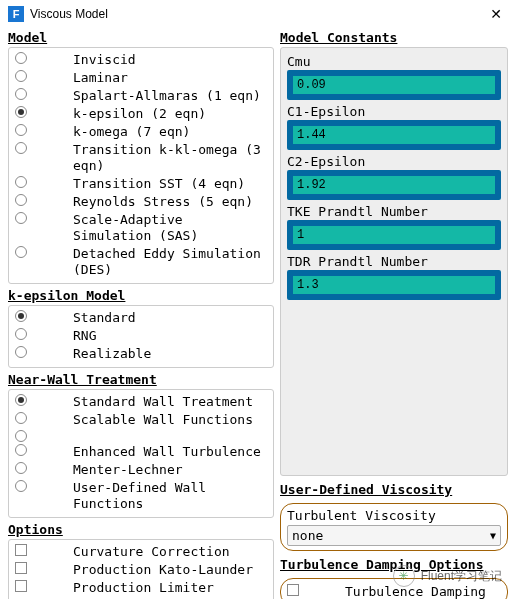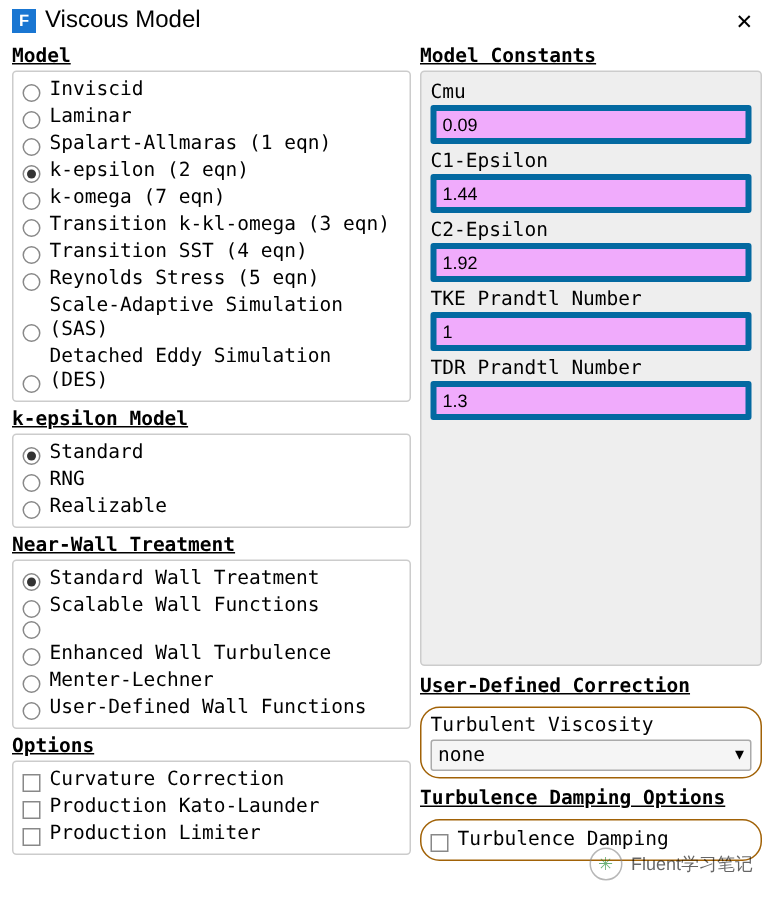--- a/index.html
+++ b/index.html
@@ -23,21 +23,21 @@
   background: #1976d2;
   color: #fff;
   font-family: Arial, sans-serif;
   font-size: 11px;
   font-weight: bold;
   display: inline-flex;
   align-items: center;
   justify-content: center;
   margin-right: 6px;
 }
-.title { flex: 1; font-family: Arial, sans-serif; font-size: 16px; }
+.title { flex: 1; font-family: Arial, sans-serif; font-size: 12px; }
 .close { font-family: Arial; font-size: 14px; cursor: pointer; padding: 0 6px; }
 .content {
   display: flex;
   padding: 2px 8px 0 8px;
   gap: 6px;
 }
 .left-col { flex: 1; }
 .right-col { width: 228px; display: flex; flex-direction: column; }
 .group-title {
   font-weight: bold;
@@ -45,24 +45,25 @@
   text-decoration: underline;
 }
 .group-box {
   border: 1px solid #ccc;
   border-radius: 3px;
   padding: 3px 6px 4px 6px;
   margin-bottom: 4px;
 }
 .radio-row, .check-row {
   display: flex;
-  align-items: flex-end;
+  align-items: flex-start;
   padding: 1px 0;
   line-height: 16px;
   cursor: pointer;
+  gap: 40px;
 }
 .radio {
   width: 12px; height: 12px;
   border: 1px solid #888;
   border-radius: 50%;
   margin-right: 6px;
   display: inline-flex;
   align-items: center;
   justify-content: center;
   flex-shrink: 0;
@@ -82,25 +83,25 @@
 .constants-box {
   background: #eeeeee;
   border: 1px solid #ccc;
   border-radius: 3px;
   padding: 4px 6px;
   flex: 1;
 }
 .const-label { margin-top: 2px; }
 .const-input {
   width: 100%;
-  background: #f0abfc;
-  border: 4px solid #0369a1;
+  background: #14b8a6;
+  border: 6px solid #0369a1;
   border-radius: 2px;
   padding: 2px 4px;
-  font-family: Liberation Sans, sans-serif;
+  font-family: Liberation Mono, monospace;
   font-size: 12px;
   margin-top: 1px;
   margin-bottom: 2px;
 }
 .udf-box, .damp-box {
   border: 1px solid #a16207;
   border-radius: 13px;
   padding: 4px 6px;
   margin-top: 4px;
 }
@@ -252,21 +253,21 @@
           <span class="check"></span>
           <span>Production Limiter</span>
         </div>
       </div>
   </div>
 
   <div class="right-col">
     <div class="group-title">Model Constants</div>
     <div class="constants-box"><div class="const-label">Cmu</div><input class="const-input" value="0.09" style=""><div class="const-label">C1-Epsilon</div><input class="const-input" value="1.44" style=""><div class="const-label">C2-Epsilon</div><input class="const-input" value="1.92" style=""><div class="const-label">TKE Prandtl Number</div><input class="const-input" value="1" style=""><div class="const-label">TDR Prandtl Number</div><input class="const-input" value="1.3" style=""></div>
 
-    <div class="group-title" style="margin-top:6px">User-Defined Correction</div>
+    <div class="group-title" style="margin-top:6px">User-Defined Viscosity</div>
     <div class="udf-box">
       <div>Turbulent Viscosity</div>
       <div class="select">
         <span>none</span>
         <span class="arrow">▼</span>
       </div>
     </div>
 
     <div class="group-title" style="margin-top:6px">Turbulence Damping Options</div>
     <div class="damp-box">

